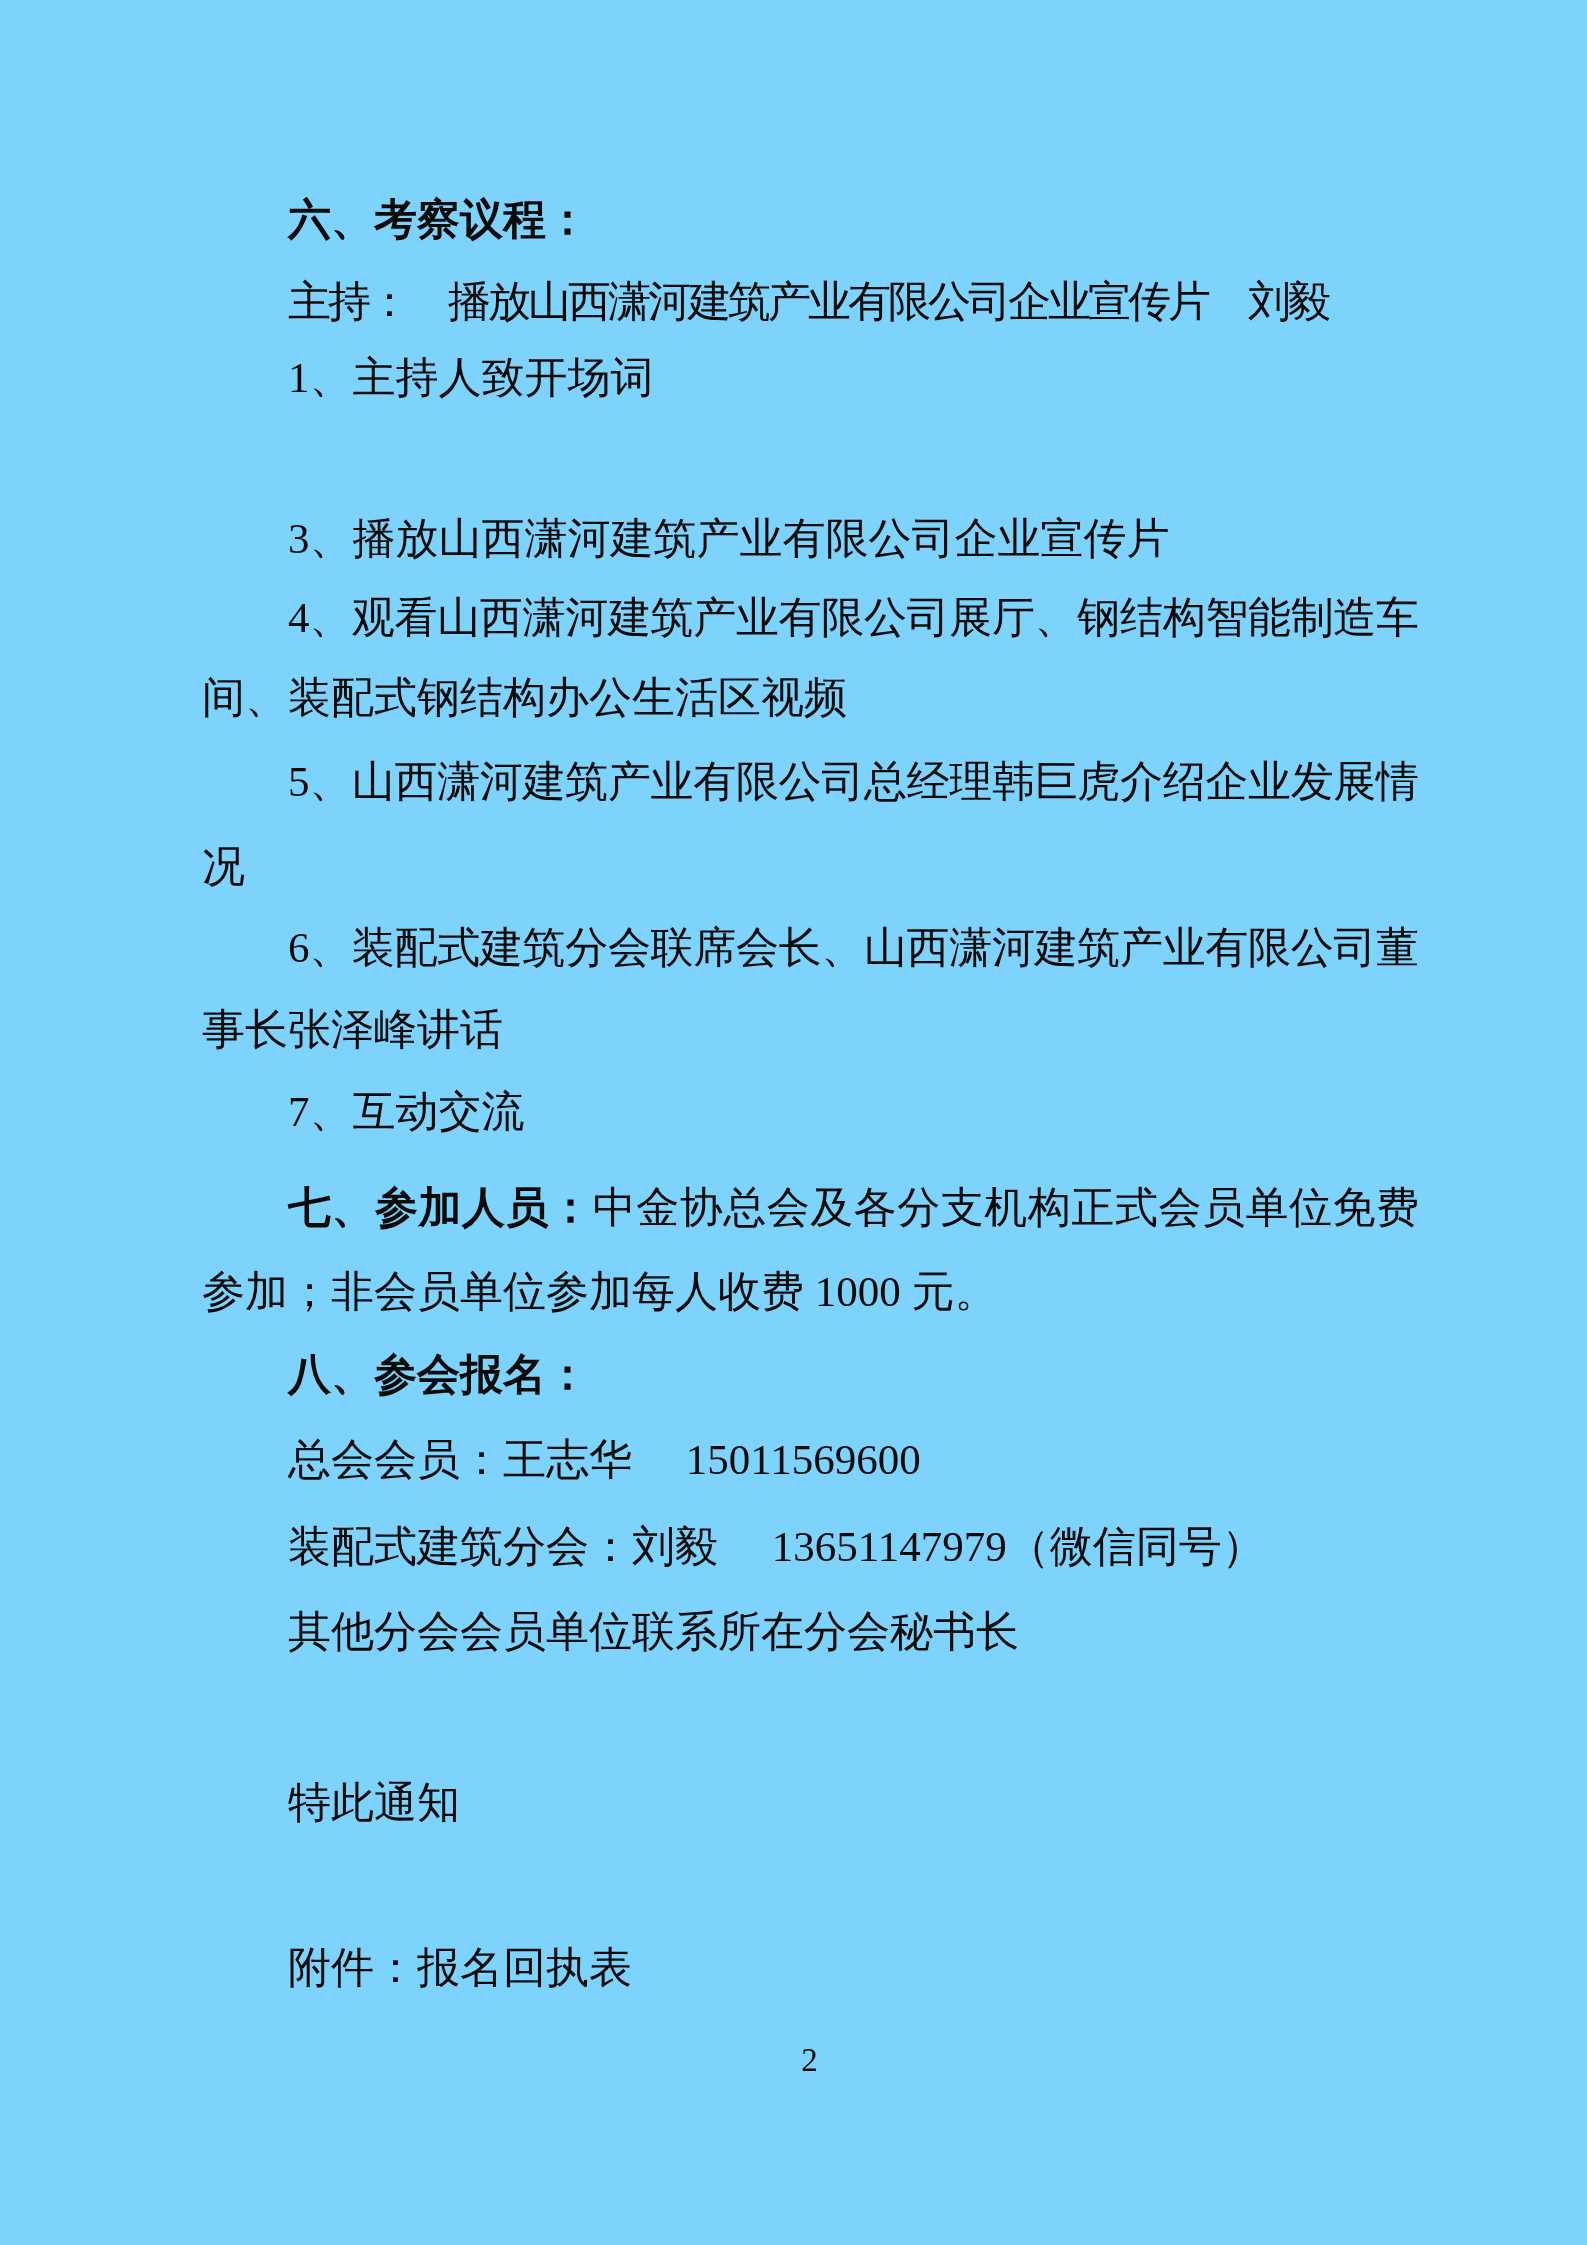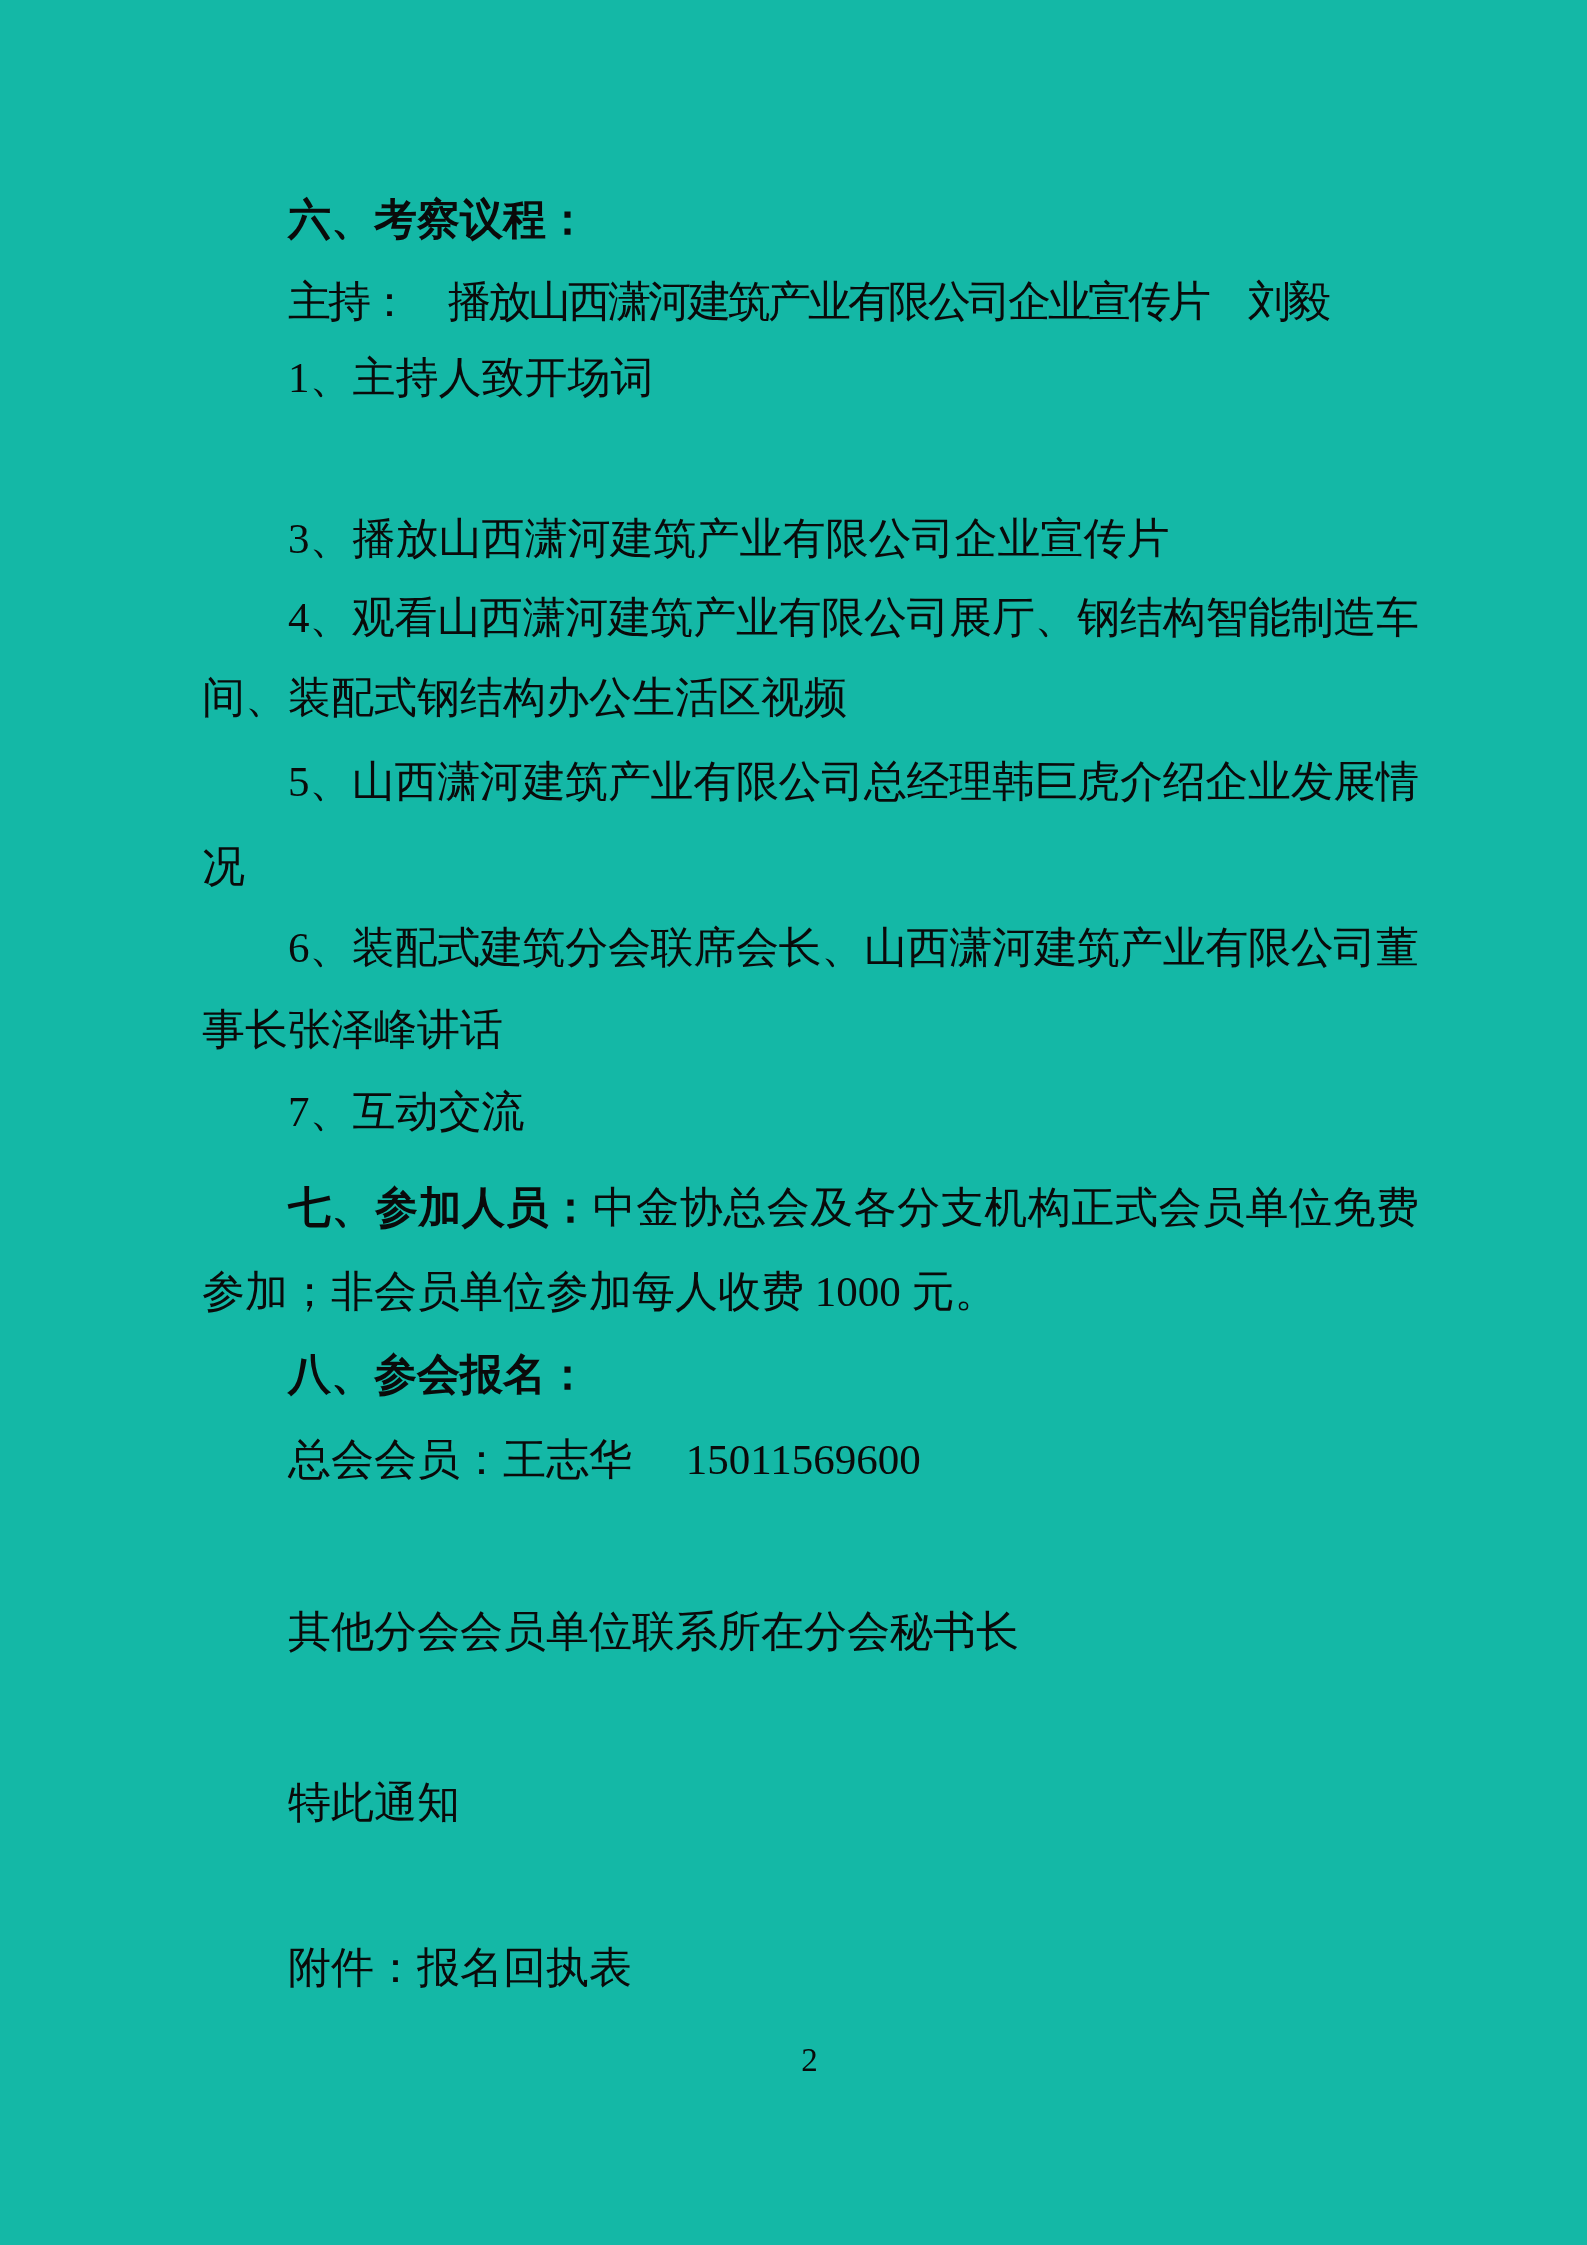--- a/index.html
+++ b/index.html
@@ -4,21 +4,21 @@
 <style>
   html, body {
     margin: 0;
     padding: 0;
     background: #ffffff;
   }
   .page {
     position: relative;
     width: 1587px;
     height: 2245px;
-    background: #14b8a6;
+    background: #7dd3fc;
     color: #0a0a0a;
     font-family: "Liberation Serif", "DejaVu Serif", serif;
     overflow: hidden;
   }
   .line {
     position: absolute;
     left: 202px;
     width: 1215px;
     font-size: 43px;
     line-height: 53px;
@@ -78,20 +78,21 @@
   <div class="line indent just" style="top:1181px">
     <span class="lbl">七、参加人员：</span><span>中金协总会及各分支机构正式会员单位免费</span>
   </div>
 
   <div class="line" style="top:1265px">参加；非会员单位参加每人收费 1000 元。</div>
 
   <div class="line indent bold" style="top:1348px">八、参会报名：</div>
 
   <div class="line indent" style="top:1433px">总会会员：王志华　 15011569600</div>
 
+  <div class="line indent" style="top:1520px">装配式建筑分会：刘毅　 13651147979（微信同号）</div>
 
   <div class="line indent" style="top:1776px">特此通知</div>
 
   <div class="line indent" style="top:1605px">其他分会会员单位联系所在分会秘书长</div>
 
   <div class="line indent" style="top:1941px">附件：报名回执表</div>
 
   <div class="page-number" style="top:2040px">2</div>
 
 </div>

